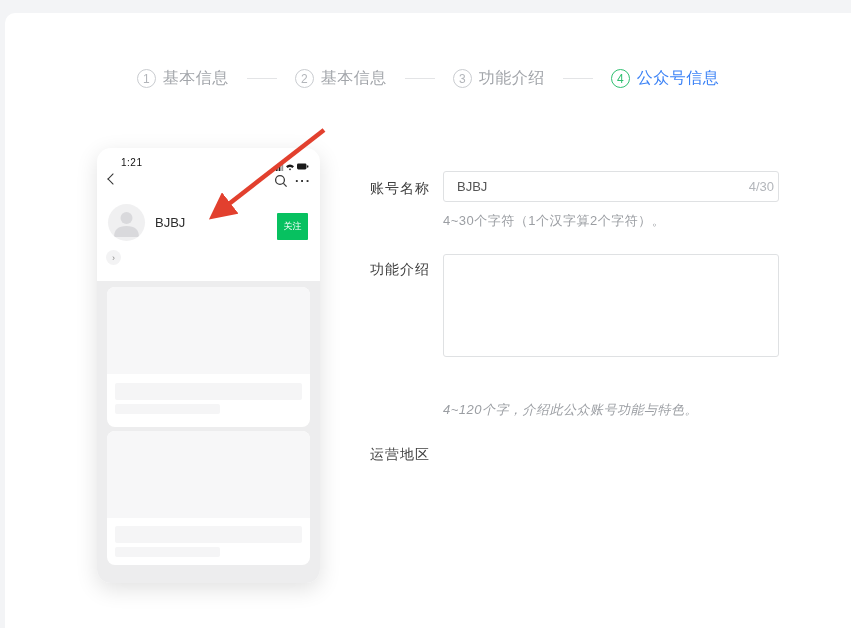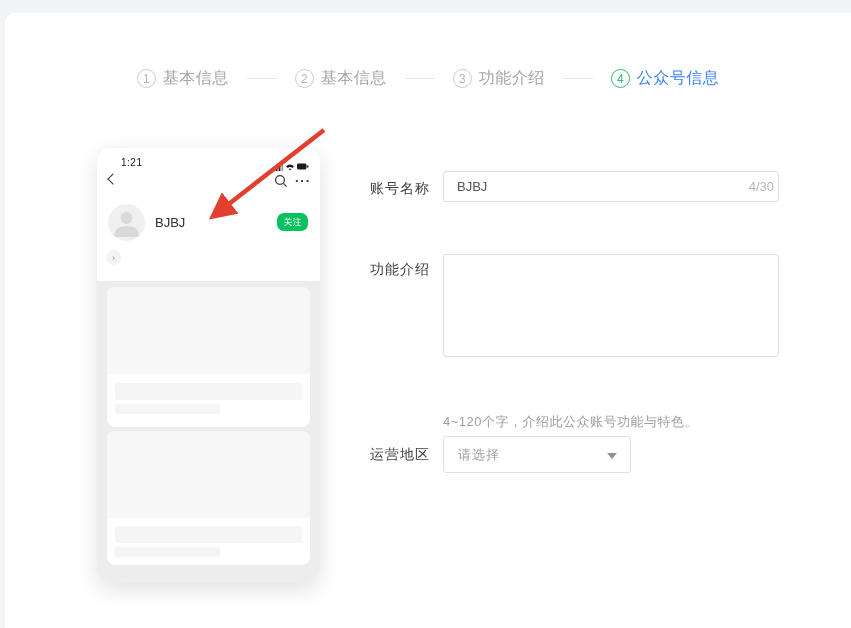--- a/index.html
+++ b/index.html
@@ -34,22 +34,22 @@
   .back-ic { position:absolute; left:12px; top:1px; width:8px; height:8px;
     border-left:1.6px solid #333; border-bottom:1.6px solid #333;
     transform:rotate(45deg); }
   .search-ic { position:absolute; left:177px; top:0; }
   .more-dots { position:absolute; left:198px; top:-1px; font-size:13px;
     color:#333; letter-spacing:1px; font-weight:bold; }
   .profile { position:absolute; left:0; top:56px; right:0; height:38px; }
   .avatar { position:absolute; left:11px; top:0; width:37px; height:37px;
     border-radius:50%; background:#f0f0f1; overflow:hidden; }
   .acct-name { position:absolute; left:58px; top:11px; font-size:13px; color:#2d2d2d; }
-  .follow-btn { position:absolute; left:180px; top:9px; width:31px; height:18px;
-    background:#07c160; color:#fff; font-size:9px; border:none; border-radius:7px;
+  .follow-btn { position:absolute; left:180px; top:9px; width:31px; height:27px;
+    background:#07c160; color:#fff; font-size:9px; border:none; border-radius:1px;
     display:flex; align-items:center; justify-content:center; }
   .mini-exp { position:absolute; left:9px; top:102px; width:15px; height:15px;
     border-radius:50%; background:#f3f3f4; color:#8a8a8a; font-size:9px;
     display:flex; align-items:center; justify-content:center; }
   .phone-body { position:absolute; left:0; top:133px; right:0; bottom:0;
     background:#ededee; border-radius:0 0 14px 14px; }
   .ph-card { position:absolute; left:10px; width:203px; background:#fff;
     border-radius:8px; overflow:hidden; }
   .ph-card1 { top:6px; height:140px; }
   .ph-card2 { top:150px; height:134px; }
@@ -170,26 +170,23 @@
       </marker>
     </defs>
     <line x1="124" y1="10" x2="16" y2="94" stroke="#e2402e" stroke-width="4.5" marker-end="url(#ah)"></line>
   </svg>
 
   <span class="f-label" style="left:365px; top:167px;">账号名称</span>
   <div class="inp-wrap">
     <input type="text" value="BJBJ" style="">
     <span class="inp-counter f-counter">4/30</span>
   </div>
+  <span class="f-hint" style="left:438px; top:199px;">4~30个字符（1个汉字算2个字符）。</span>
 
   <span class="f-label" style="left:365px; top:248px;">功能介绍</span>
   <div class="ta-wrap">
     <textarea style=""></textarea>
   </div>
-  <span class="f-hint" style="left:438px; top:400px;">4~120个字，介绍此公众账号功能与特色。</span>
+  <span class="f-hint" style="left:438px; top:388px;font-style:italic;">4~120个字，介绍此公众账号功能与特色。</span>
 
   <span class="f-label" style="left:365px; top:433px;">运营地区</span>
-  <div class="sel">
-    <span class="sel-text">请选择</span>
-    <span class="sel-caret"></span>
-  </div>
 
 </div>
 
 </body></html>

